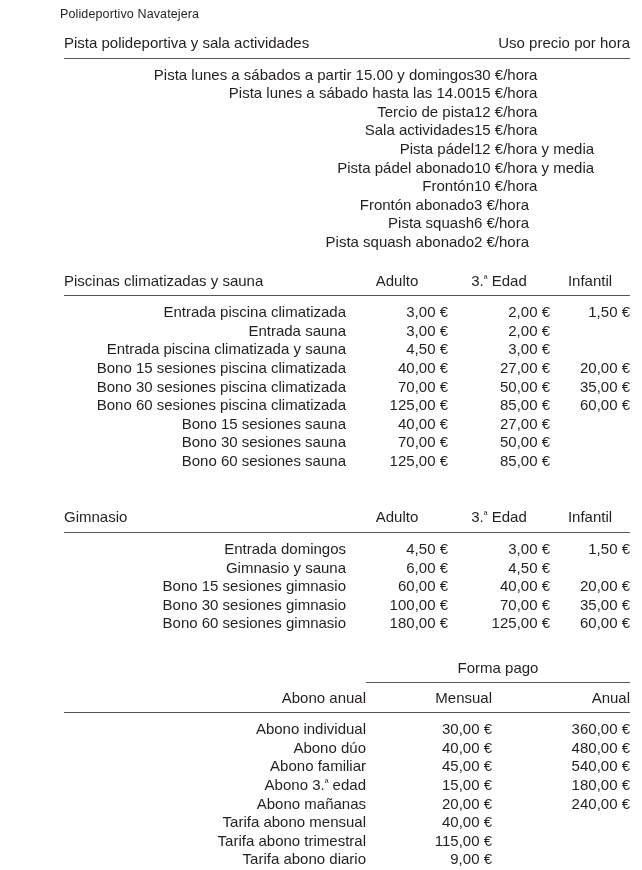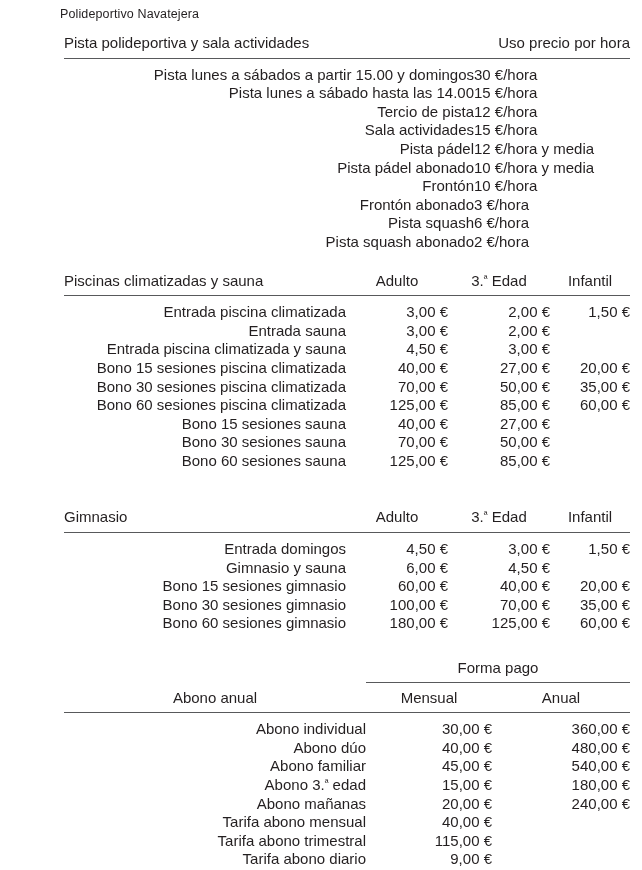--- a/index.html
+++ b/index.html
@@ -76,20 +76,21 @@
     padding-bottom: 4px;
     border-bottom: 1.6px solid #58595b;
   }
   tr.span-row th.span-blank {
     border-bottom: none;
   }
   tr.sub-head-row th {
     padding-top: 6px;
     padding-bottom: 5px;
     border-bottom: 1.6px solid #58595b;
+    text-align: right;
   }
   .section-gap-sm { height: 20px; }
   .section-gap-md { height: 26px; }
   .section-gap-lg { height: 38px; }
   .sup-ord {
     font-size: 0.68em;
     vertical-align: 0.42em;
     line-height: 0;
   }
 </style>

